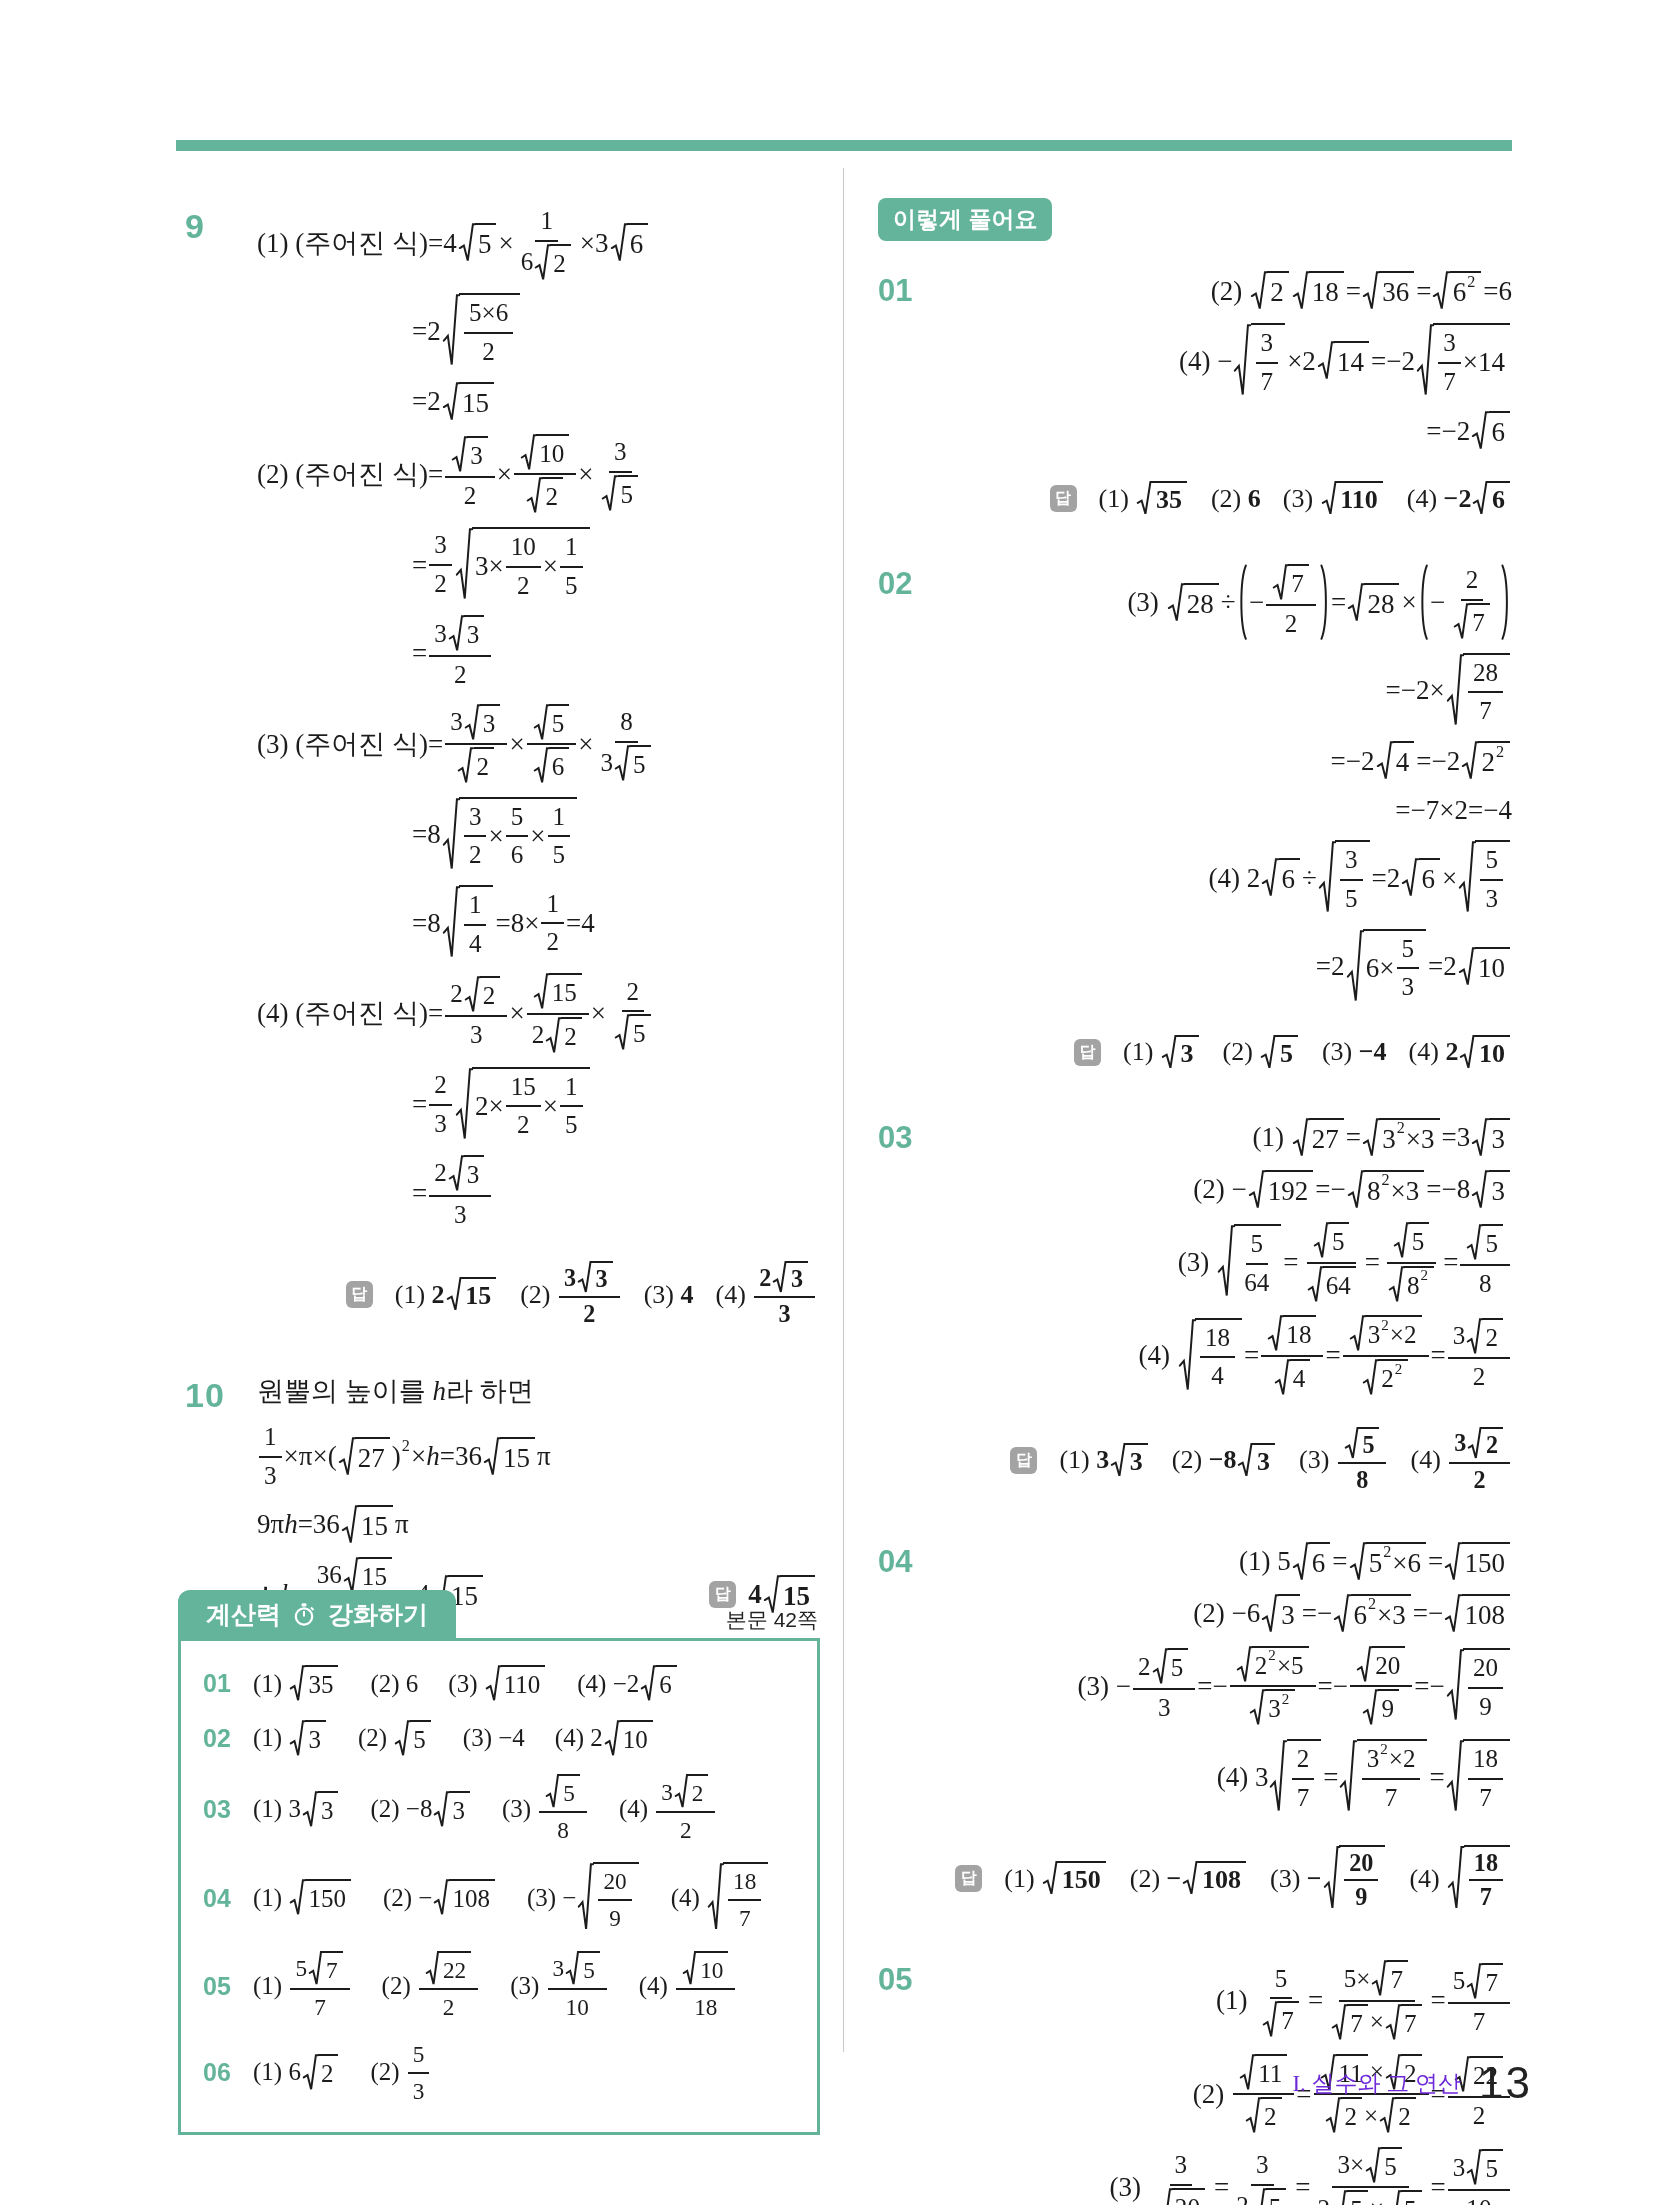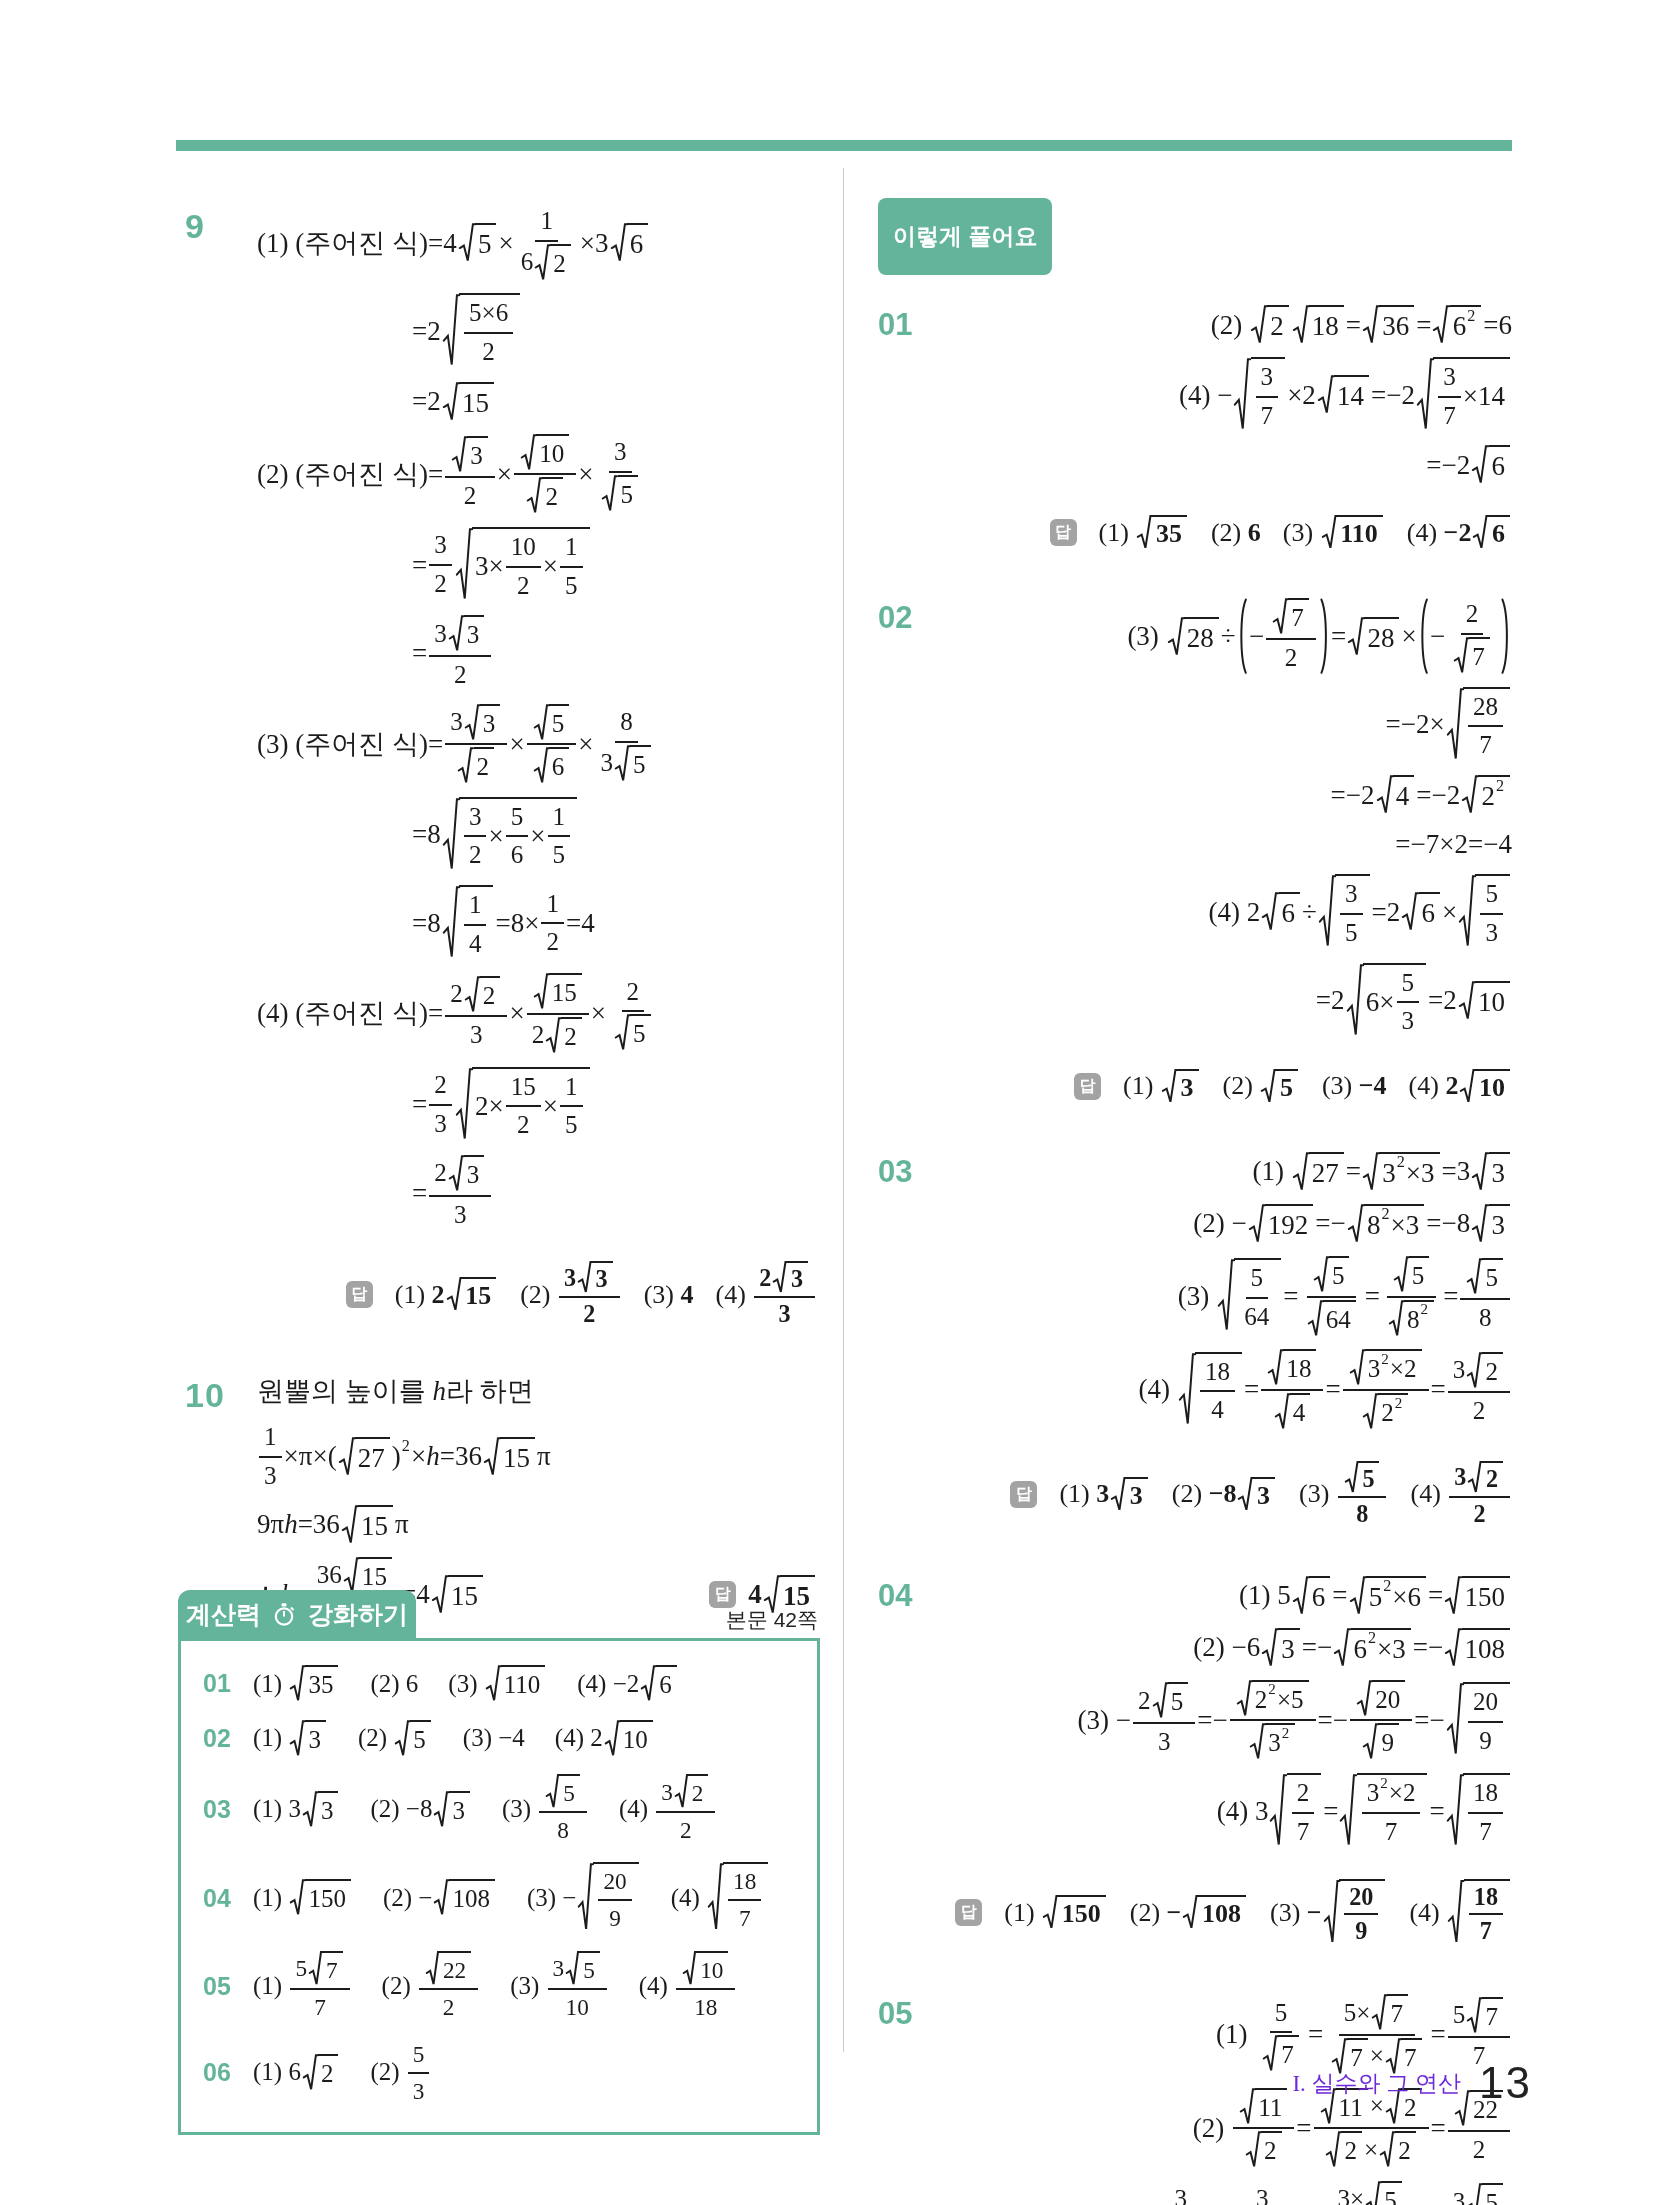--- a/index.html
+++ b/index.html
@@ -36,34 +36,34 @@
   .ansrow{display:flex;justify-content:flex-end;align-items:center;gap:22px;margin-top:18px;}
   .ansrow .mline,.apart{font-size:26px;}
   .apart{display:flex;align-items:center;white-space:pre;}
   .av{display:inline-flex;align-items:center;white-space:pre;font-weight:bold;}
   .abadge{width:27px;height:27px;border-radius:6px;background:#a3a3a3;color:#fff;display:flex;align-items:center;
           justify-content:center;font-size:16px;font-weight:bold;flex:none;
           font-family:"Liberation Sans","DejaVu Sans",sans-serif;}
   .inl-ans{display:inline-flex;align-items:center;gap:12px;margin-left:auto;}
 
   .hbadge{display:inline-flex;align-self:flex-start;align-items:center;background:var(--accent);color:#fff;
-          border-radius:8px;padding:23px 15px;font-size:23px;font-weight:bold;margin-bottom:30px;
+          border-radius:8px;padding:6px 15px;font-size:23px;font-weight:bold;margin-bottom:30px;
           font-family:"Liberation Sans","DejaVu Sans",sans-serif;}
   .ritems{display:flex;flex-direction:column;gap:48px;}
   .ritem{display:flex;}
   .rnum{color:var(--accent);font-weight:bold;font-size:31px;width:58px;flex:none;padding-top:2px;
         font-family:"Liberation Sans","DejaVu Sans",sans-serif;}
   .rlines{flex:1;display:flex;flex-direction:column;gap:12px;align-items:flex-end;}
 
   
   .calcbox{position:absolute;left:178px;top:1590px;width:642px;}
   .cb-ref{position:absolute;right:2px;top:16px;font-size:21px;color:#222;
           font-family:"Liberation Sans","DejaVu Sans",sans-serif;}
   .cb-tab{display:inline-flex;align-items:center;gap:10px;background:var(--accent);color:#fff;
-          border-radius:12px 12px 0 0;height:48px;padding:0 8px;font-weight:bold;font-size:25px;
+          border-radius:12px 12px 0 0;height:48px;padding:0 28px;font-weight:bold;font-size:25px;
           font-family:Liberation Mono, monospace;}
   .cb-body{border:3px solid var(--accent);background:#fff;padding:24px 8px 26px 22px;
            display:flex;flex-direction:column;gap:17px;}
   .cb-row{display:flex;align-items:center;}
   .cb-no{color:var(--accent);font-weight:bold;font-size:25px;width:50px;flex:none;
          font-family:"Liberation Sans","DejaVu Sans",sans-serif;}
   .cb-parts{display:flex;align-items:center;gap:30px;flex-wrap:wrap;flex:1;}
   .cb-parts .mline{font-size:25px;}
 
   .footer{position:absolute;right:122px;top:2058px;display:flex;align-items:center;gap:18px;}

